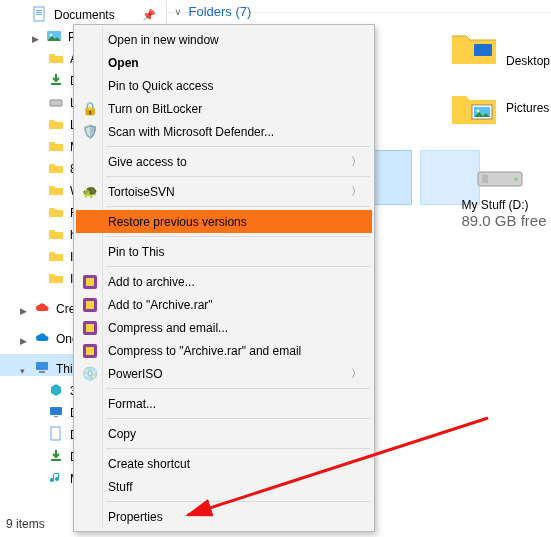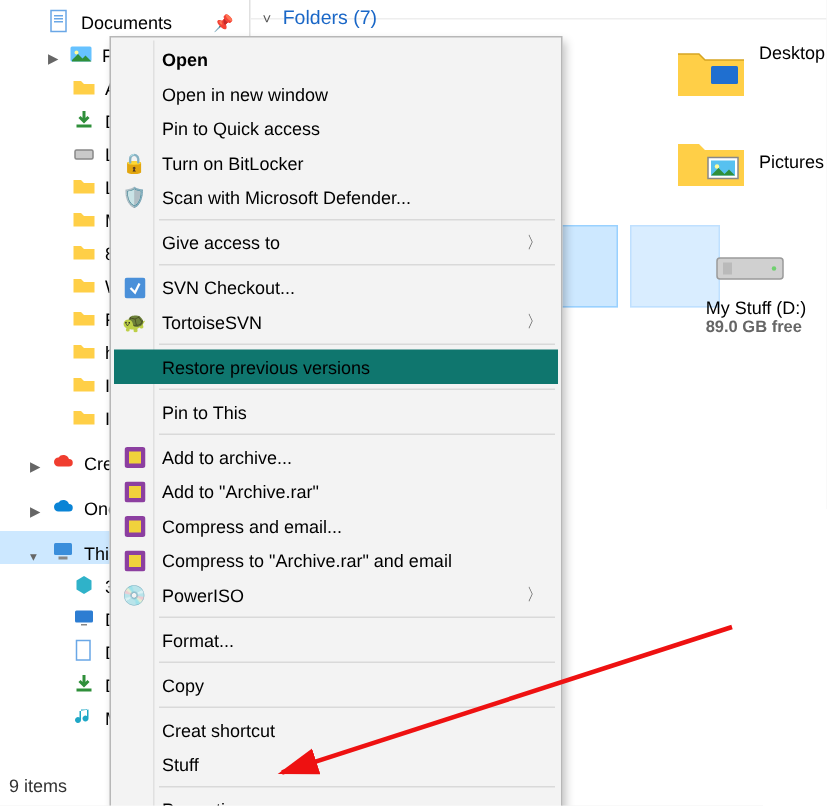--- a/index.html
+++ b/index.html
@@ -19,34 +19,34 @@
   .pin { color:#666; font-size:11px; margin-left:auto; margin-right:10px; }
 
   
   .main { position: absolute; left: 167px; top: 0; right: 0; bottom: 0; }
   .folders-header { position: absolute; left: 8px; top: 4px; color: #1a67c7; font-size: 13px; }
   .folders-header .chev { color:#555; font-size:10px; margin-right:4px; }
   .horiz-line { position:absolute; left:0; right:0; top:12px; border-top:1px solid #eee; }
 
   .grid-item { position: absolute; width: 100px; display: flex; flex-direction: column; align-items: flex-start; }
   .grid-item .label { font-size: 12px; }
-  .grid-item .sub   { font-size: 11px; color: #666; font-weight: bold; }
+  .grid-item .sub   { font-size: 15px; color: #666; }
 
   .folder-svg { width:48px; height:40px; }
 
   .drive-row { position: absolute; left: 185px; top: 150px; display: flex; align-items: center; gap: 8px; width: 238px; }
   .drive-swatch { width: 60px; height: 55px; background: #cde8ff; border: 1px solid #99d1ff; }
   .drive-swatch.inner { background: #d9edff; border-color:#bfe0ff; width:60px;}
   .drive-icon { width:56px; height:40px; }
 
   
   .cmenu { position: absolute; left: 73px; top: 24px; width: 302px; background: #f3f3f3; border: 1px solid #b7b7b7; box-shadow: 2px 3px 6px rgba(0,0,0,0.25); padding: 3px 2px; z-index: 50; }
   .cmenu-gutter { position:absolute; left:28px; top:2px; bottom:2px; width:0; border-left:1px solid #e0e0e0; }
   .mitem { display: flex; align-items: center; height: 23px; padding: 0 10px 0 32px; cursor: default; position:relative; }
-  .mitem:hover, .mitem.hover { background: #0f766e; }
+  .mitem:hover, .mitem.hover { background: #f97316; }
   .mitem .arrow { margin-left: auto; color: #555; font-size: 11px; }
   .mitem.bold { font-weight: 600; }
   .msep { height: 1px; margin: 3px 2px 3px 30px; background: #d9d9d9; }
   .micon { width:16px; height:16px; position:absolute; left:6px; display:flex; align-items:center; justify-content:center; font-size:13px; }
 
   
   .arrow-ann { position:absolute; left:0; top:0; width:551px; height:537px; pointer-events:none; z-index:60; }
 
   
   .svg-folder-fill { fill:#ffcf47; }
@@ -250,21 +250,21 @@
 
 <div class="status-bar"><span>9 items</span></div>
 
 <div class="main">
   <div class="horiz-line"></div>
   <div class="folders-header">
     <span class="chev">˅</span>
     <span>Folders (7)</span>
   </div>
 
-  <div class="grid-item" style="left:283px; top:28px; flex-direction:row; align-items:flex-start;">
+  <div class="grid-item" style="left:283px; top:28px; flex-direction:row; align-items:flex-end;">
     <span class="nicon" style="width:48px;height:40px">
       <svg class="folder-svg" viewBox="0 0 48 40">
           <path d="M2 8h14l4 4h26v24H2z" class="svg-folder-fill"></path>
           <path d="M2 8h14l4 4h26" fill="none" stroke="#d6a523"></path>
           <rect x="24" y="16" width="18" height="12" fill="#1f6fd0" rx="1"></rect>
         </svg>
     </span>
     <span class="label" style="margin-left:8px">Desktop</span>
   </div>
 
@@ -306,54 +306,45 @@
     <span style="margin-left:8px; display:flex; flex-direction:column;">
       <span class="label">My Stuff (D:)</span>
       <span class="sub">89.0 GB free</span>
     </span>
   </div>
 </div>
 
 <div class="cmenu">
   <div class="cmenu-gutter"></div>
 
+  <div class="mitem">
+      <span>Open in new window</span>
+    </div>
   <div class="mitem bold">
       <span>Open</span>
     </div>
   <div class="mitem">
-      <span>Open in new window</span>
-    </div>
-  <div class="mitem">
       <span>Pin to Quick access</span>
     </div>
   <div class="mitem">
       <span class="micon">🔒</span>
       <span>Turn on BitLocker</span>
     </div>
   <div class="mitem">
       <span class="micon">🛡️</span>
       <span>Scan with Microsoft Defender...</span>
     </div>
 
   <div class="msep"></div>
   <div class="mitem">
       <span>Give access to</span>
       <span class="arrow">〉</span>
     </div>
 
   <div class="msep"></div>
-  <div class="mitem">
-      <span class="micon">
-        <svg width="14" height="14">
-          <rect width="14" height="14" fill="#4a90d9" rx="2"></rect>
-          <path d="M4 7l3 3 3-6" stroke="#fff" stroke-width="1.5" fill="none"></path>
-        </svg>
-      </span>
-      <span>SVN Checkout...</span>
-    </div>
   <div class="mitem">
       <span class="micon">🐢</span>
       <span>TortoiseSVN</span>
       <span class="arrow">〉</span>
     </div>
 
   <div class="msep"></div>
   <div class="mitem hover">
       <span>Restore previous versions</span>
     </div>
@@ -411,21 +402,21 @@
       <span>Format...</span>
     </div>
 
   <div class="msep"></div>
   <div class="mitem">
       <span>Copy</span>
     </div>
 
   <div class="msep"></div>
   <div class="mitem">
-      <span>Creat shortcut</span>
+      <span>Create shortcut</span>
     </div>
   <div class="mitem">
       <span>Stuff</span>
     </div>
 
   <div class="msep"></div>
   <div class="mitem">
       <span>Properties</span>
     </div>
 </div>

